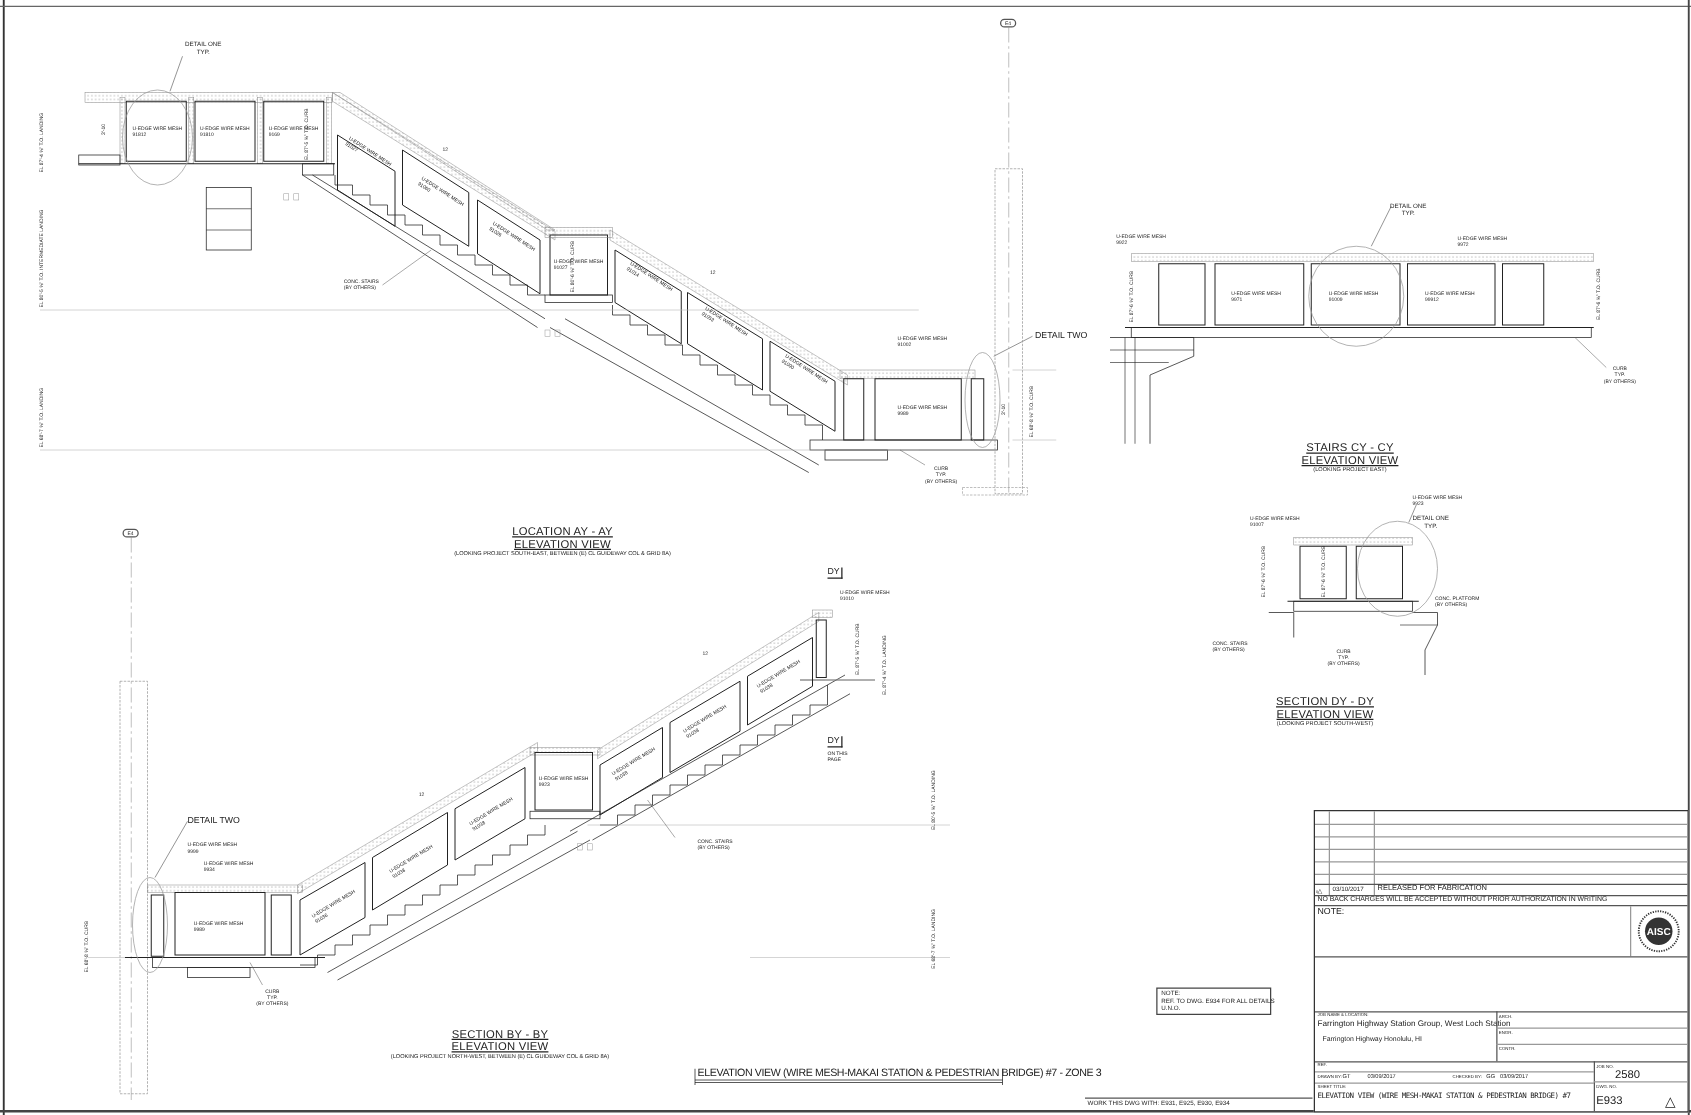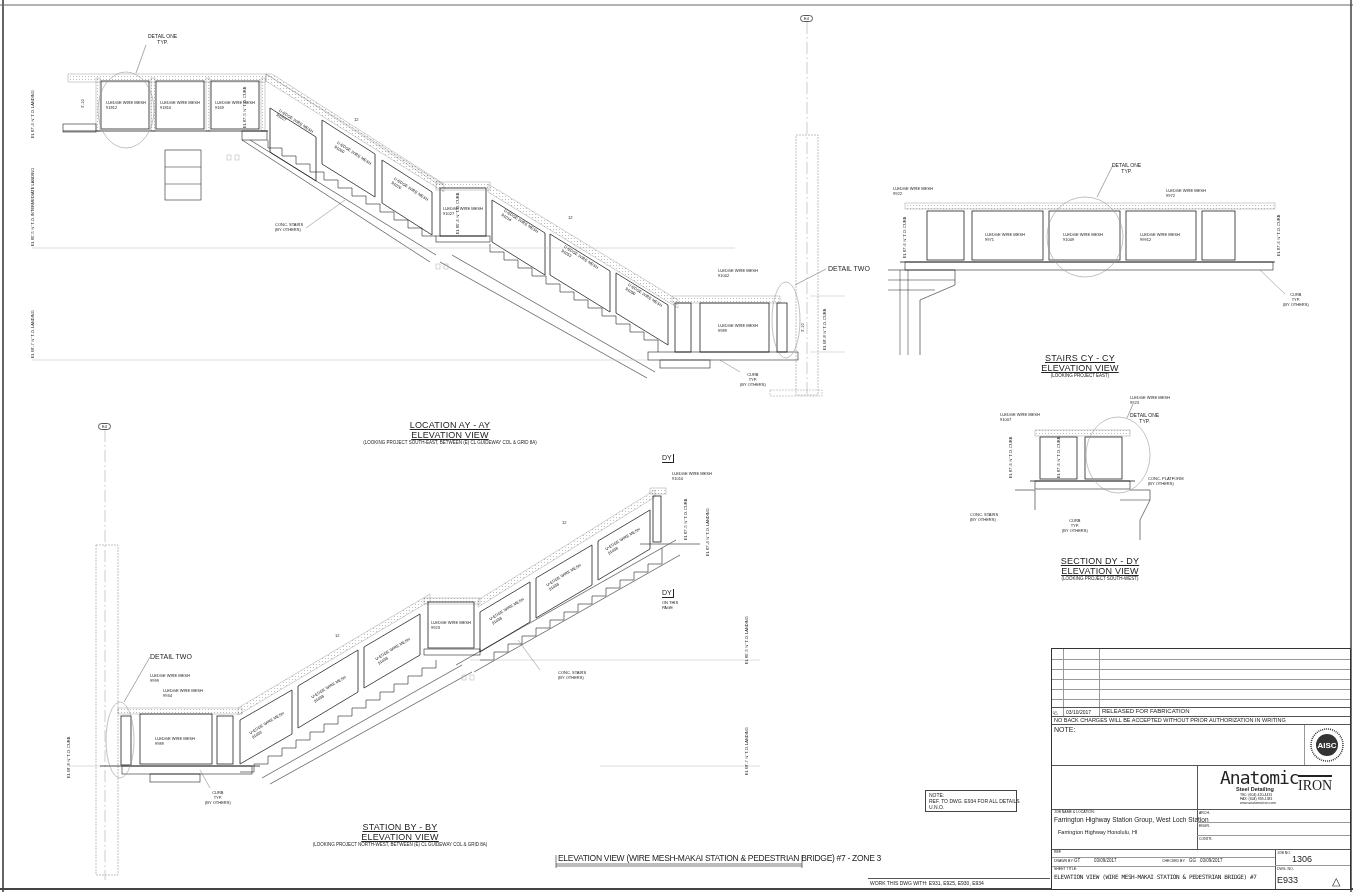--- a/index.html
+++ b/index.html
@@ -369,21 +369,21 @@
     <div>(BY OTHERS)</div>
   </div>
   <div class="vtxt" style="left:1008px;top:478px;">
     <span>EL 87'-6 ⅝"</span>
     <span>T.O. CURB</span>
   </div>
   <div class="vtxt" style="left:1056px;top:478px;">
     <span>EL 87'-6 ⅝"</span>
     <span>T.O. CURB</span>
   </div>
-  <div class="title" style="left:1040px;top:556px;width:120px;">
+  <div class="title" style="left:1000px;top:556px;width:120px;">
     <span class="t1">SECTION DY - DY</span>
     <span class="t2">ELEVATION VIEW</span>
     <span class="t3">(LOOKING PROJECT SOUTH-WEST)</span>
   </div>
 
   <div class="txt lbl" style="left:150px;top:653px;">DETAIL TWO</div>
   <div class="txt sm" style="left:150px;top:673px;">
     <div>U-EDGE WIRE MESH</div>
     <div>9999</div>
   </div>
@@ -455,21 +455,21 @@
     <span>EL 87'-5 ⅝"</span>
     <span>T.O. CURB</span>
   </div>
   <div class="vtxt" style="left:705px;top:556px;">
     <span>EL 87'-4 ⅝"</span>
     <span>T.O. LANDING</span>
   </div>
   <div class="txt sm" style="left:335px;top:633px;">12</div>
   <div class="txt sm" style="left:562px;top:520px;">12</div>
   <div class="title" style="left:290px;top:822px;width:220px;">
-    <span class="t1">STATION BY - BY</span>
+    <span class="t1">SECTION BY - BY</span>
     <span class="t2">ELEVATION VIEW</span>
     <span class="t3">(LOOKING PROJECT NORTH-WEST,  BETWEEN (E) CL GUIDEWAY COL &amp; GRID 8A)</span>
   </div>
 
   <div class="txt narrow" style="left:558px;top:853px;font-size:8.5px;letter-spacing:-0.3px;">ELEVATION VIEW (WIRE MESH-MAKAI STATION &amp; PEDESTRIAN BRIDGE) #7 - ZONE 3</div>
 
   <div class="txt sm5" style="left:925px;top:790px;border:0.8px solid #444;padding:1px 3px;width:84px;">
     <div>NOTE:</div>
     <div>REF. TO DWG. E934 FOR ALL DETAILS</div>
     <div>U.N.O.</div>
@@ -499,30 +499,20 @@
 
     <div style="position:absolute;left:252px;top:76px;width:44px;height:40px;border-left:1px solid #999;">
       <svg width="44" height="40">
         <circle cx="22" cy="20" r="16" fill="none" stroke="#333" stroke-width="1.5" stroke-dasharray="1,1"></circle>
         <circle cx="22" cy="20" r="11" fill="#333"></circle>
         <text x="22" y="23" font-size="8" fill="#fff" text-anchor="middle" font-family="Liberation Sans, sans-serif" font-weight="bold">AISC</text>
       </svg>
     </div>
     <div class="tb-line" style="top:116px;border-color:#555;"></div>
 
-    <div style="position:absolute;left:145px;top:116px;width:153px;height:44px;border-left:1px solid #555;">
-      <div style="position:absolute;left:22px;top:2px;font-size:18px;font-family:'DejaVu Sans Mono',monospace;letter-spacing:-1px;">Anatomic</div>
-      <div style="position:absolute;left:100px;top:10px;font-size:14px;font-family:'Liberation Serif',serif;border-top:2px solid #222;padding-top:1px;">IRON</div>
-      <div style="position:absolute;left:38px;top:21px;font-size:5.5px;font-weight:bold;">Steel Detailing</div>
-      <div style="position:absolute;left:42px;top:28px;font-size:3.5px;line-height:4px;">
-        <div>TEL: (604) 420-4431</div>
-        <div>FAX: (604) 959-1381</div>
-        <div>www.anatomiciron.com</div>
-      </div>
-    </div>
     <div class="tb-line" style="top:160px;border-color:#555;"></div>
 
     <div class="tbtxt" style="left:2px;top:161px;font-size:3.5px;">JOB NAME &amp; LOCATION:</div>
     <div class="tbtxt narrow" style="left:2px;top:167px;font-size:6.5px;">Farrington Highway Station Group, West Loch Station</div>
     <div class="tbtxt" style="left:6px;top:180px;font-size:5.5px;">Farrington Highway Honolulu, HI</div>
     <div style="position:absolute;left:145px;top:160px;height:40px;border-left:1px solid #555;"></div>
     <div class="tbtxt" style="left:147px;top:162px;font-size:3.5px;">ARCH.</div>
     <div style="position:absolute;left:145px;right:0;top:173px;border-top:1px solid #999;"></div>
     <div class="tbtxt" style="left:147px;top:175px;font-size:3.5px;">ENGR.</div>
     <div style="position:absolute;left:145px;right:0;top:186px;border-top:1px solid #999;"></div>
@@ -536,20 +526,20 @@
     <div class="tbtxt" style="left:42px;top:209px;font-size:4.5px;">03/09/2017</div>
     <div class="tbtxt" style="left:110px;top:210px;font-size:3.5px;">CHECKED BY:</div>
     <div class="tbtxt" style="left:137px;top:209px;font-size:4.5px;">GG</div>
     <div class="tbtxt" style="left:148px;top:209px;font-size:4.5px;">03/09/2017</div>
     <div style="position:absolute;left:0;right:75px;top:217px;border-top:1px solid #999;"></div>
     <div class="tbtxt" style="left:2px;top:218px;font-size:3.5px;">SHEET TITLE:</div>
     <div class="tbtxt" style="left:2px;top:224px;font-size:6px;font-family:'DejaVu Sans Mono',monospace;letter-spacing:-0.4px;">ELEVATION VIEW (WIRE MESH-MAKAI STATION &amp; PEDESTRIAN BRIDGE) #7</div>
 
     <div style="position:absolute;left:223px;top:200px;height:40px;border-left:1px solid #555;"></div>
     <div class="tbtxt" style="left:225px;top:202px;font-size:3.5px;">JOB NO.</div>
-    <div class="tbtxt" style="left:240px;top:205px;font-size:9px;">1306</div>
+    <div class="tbtxt" style="left:240px;top:205px;font-size:9px;">2580</div>
     <div style="position:absolute;left:223px;right:0;top:216px;border-top:1px solid #999;"></div>
     <div class="tbtxt" style="left:225px;top:218px;font-size:3.5px;">DWG. NO.</div>
     <div class="tbtxt narrow" style="left:225px;top:226px;font-size:9px;">E933</div>
     <div class="tbtxt" style="left:280px;top:226px;font-size:11px;">△</div>
   </div>
 
 </div>
 
 </body></html>

